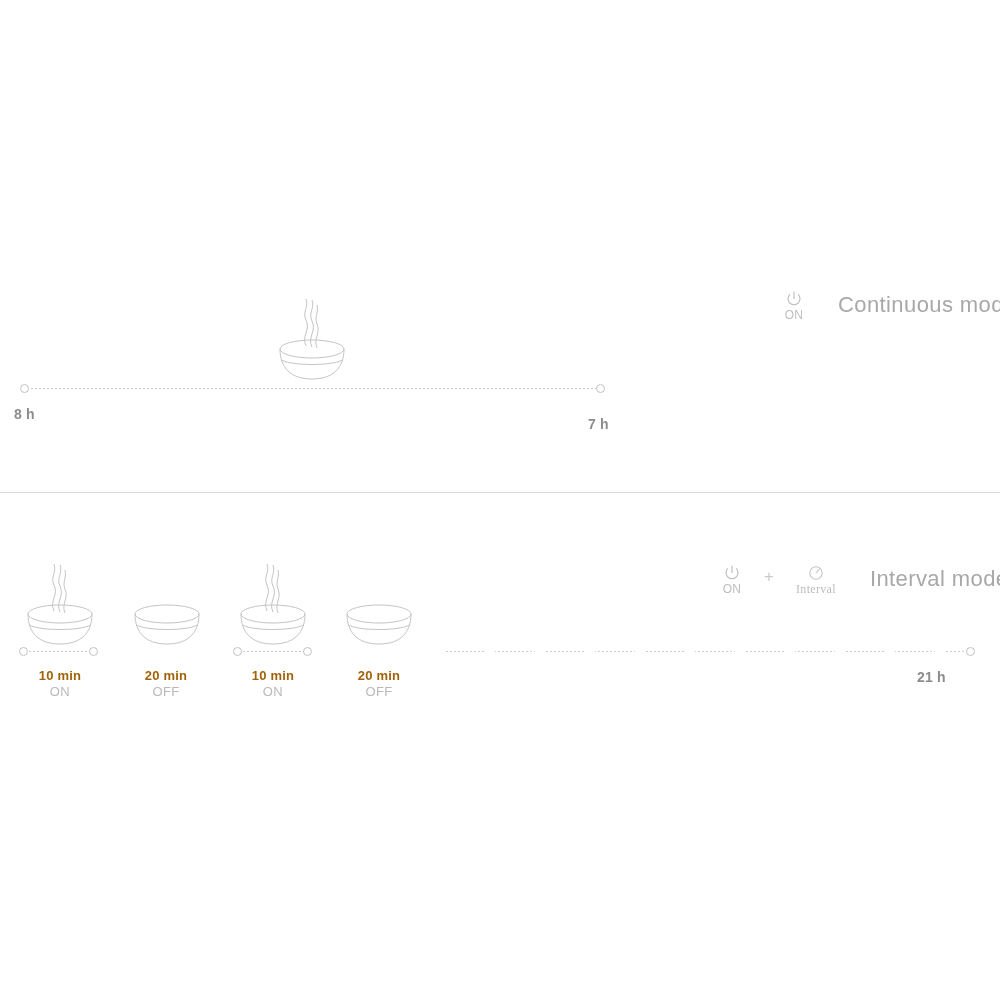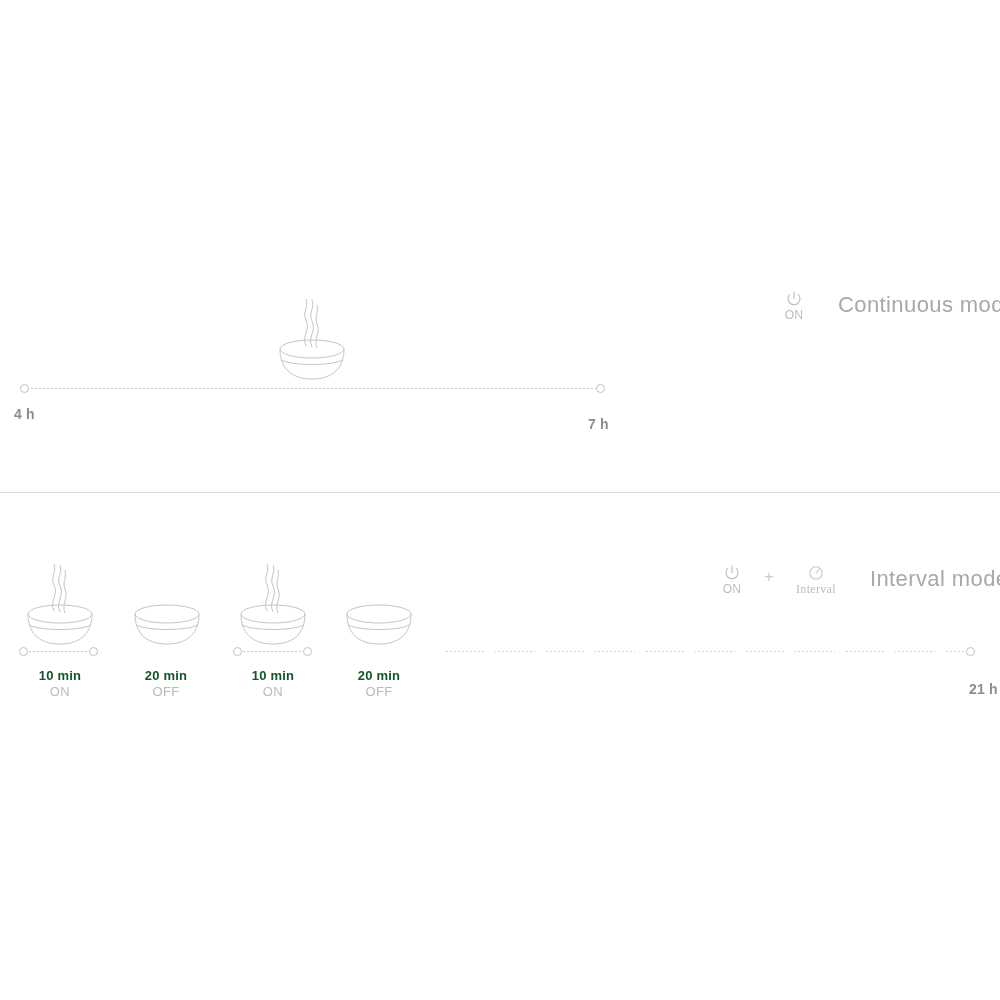--- a/index.html
+++ b/index.html
@@ -55,21 +55,21 @@
     font-size:22px;color:#a8a8a8;white-space:nowrap;
     letter-spacing:0.4px;line-height:1;margin-left:22px;margin-top:4px;
     font-weight:400;
   }
 
   
   .segcap{
     position:absolute;text-align:center;width:110px;line-height:1.25;
   }
   .segcap .dur{
-    font-size:13px;font-weight:bold;color:#14532d;display:block;
+    font-size:13px;font-weight:bold;color:#a16207;display:block;
     letter-spacing:0.2px;white-space:nowrap;
   }
   .segcap .state{
     font-size:13px;color:#b9b9b9;display:block;letter-spacing:0.4px;
   }
 
   .diffuser{position:absolute;}
   .diffuser svg{display:block;}
 </style>
 </head>
@@ -87,21 +87,21 @@
         <path d="M10 66 C 10 84, 20 96, 42 96 C 64 96, 74 84, 74 66"></path>
         <path d="M11.5 77 C 22 83, 62 83, 72.5 77"></path>
       </g>
     </svg>
   </div>
 
   <div class="dotline" style="left:26px;top:388px;width:574px;"></div>
   <div class="node" style="left:20px;top:384px;"></div>
   <div class="node" style="left:596px;top:384px;"></div>
 
-  <div class="hlabel" style="left:14px;top:406px;">4 h</div>
+  <div class="hlabel" style="left:14px;top:406px;">8 h</div>
   <div class="hlabel" style="left:588px;top:416px;">7 h</div>
 
   <div class="modehead" style="left:772px;top:290px;">
     <div class="glyphcol">
       <span>
         <svg width="18" height="18" viewBox="0 0 18 18">
           <g fill="none" stroke="#c0c0c0" stroke-width="1.2" stroke-linecap="round">
             <path d="M4.6 4.6 A 6 6 0 1 0 13.4 4.6"></path>
             <line x1="9" y1="2" x2="9" y2="8.4"></line>
           </g>
@@ -191,21 +191,21 @@
   <div class="segcap" style="left:218px;top:668px;">
     <span class="dur">10 min</span>
     <span class="state">ON</span>
   </div>
 
   <div class="segcap" style="left:324px;top:668px;">
     <span class="dur">20 min</span>
     <span class="state">OFF</span>
   </div>
 
-  <div class="hlabel" style="left:969px;top:669px;margin-top:12px;">21 h</div>
+  <div class="hlabel" style="left:917px;top:669px;">21 h</div>
 
   <div class="modehead" style="left:710px;top:564px;">
     <div class="glyphcol">
       <span>
         <svg width="18" height="18" viewBox="0 0 18 18">
           <g fill="none" stroke="#c0c0c0" stroke-width="1.2" stroke-linecap="round">
             <path d="M4.6 4.6 A 6 6 0 1 0 13.4 4.6"></path>
             <line x1="9" y1="2" x2="9" y2="8.4"></line>
           </g>
         </svg>

